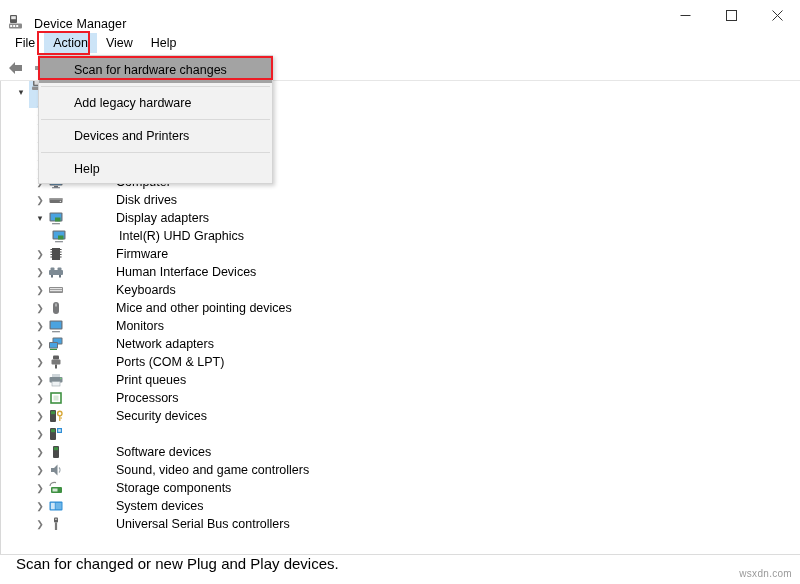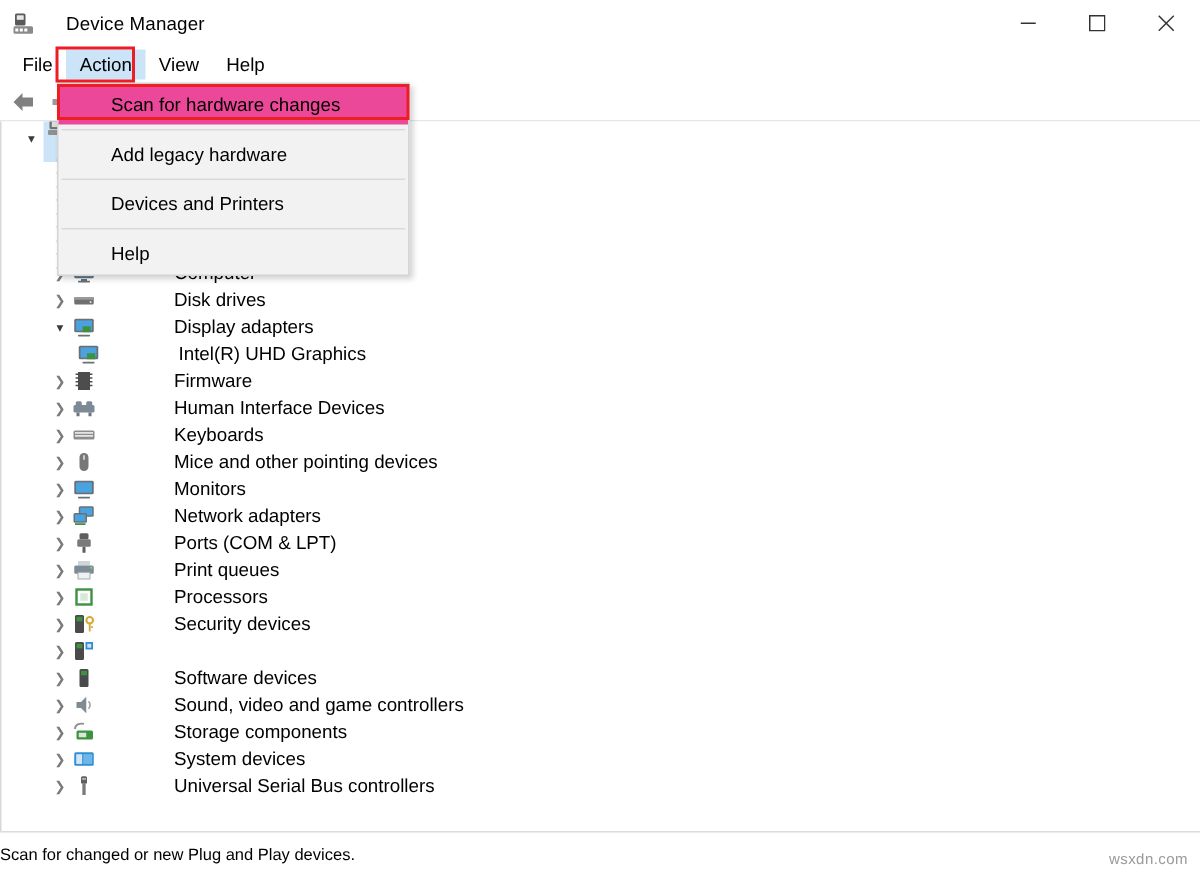--- a/index.html
+++ b/index.html
@@ -13,21 +13,21 @@
     position: relative;
     width: 800px; height: 584px;
     background: #ffffff;
   }
 
   
   .titlebar {
     position: absolute; left: 0; top: 0;
     width: 800px; height: 31px;
     background: #ffffff;
-    display: flex; align-items: center; gap: 10px;
+    display: flex; align-items: flex-end;
   }
   .title-icon {
     margin-left: 7px; margin-right: 9px;
     width: 18px; height: 18px;
     position: relative;
   }
   .title-text {
     font-size: 12.5px; color: #000000;
     letter-spacing: .1px;
   }
@@ -133,21 +133,21 @@
     padding: 1px 0;
   }
   .dd-item {
     height: 26px;
     display: flex; align-items: center;
     padding-left: 35px;
     font-size: 12.5px;
     color: #000;
   }
   .dd-item.highlight {
-    background: #ec4899;
+    background: #a3a3a3;
   }
   .dd-sep {
     height: 1px;
     background: #d9d9d9;
     margin: 3px 2px 3px 2px;
   }
   
   .anno-scan {
     position: absolute;
     left: 38px; top: 56px;
@@ -156,23 +156,23 @@
     pointer-events: none;
     z-index: 35;
   }
 
   
   .statusbar {
     position: absolute; left: 0; top: 554px;
     width: 800px; height: 30px;
     background: #ffffff;
     border-top: 1px solid #dcdcdc;
-    display: flex; align-items: center;
-    padding-left: 0;
-    font-size: 11px; color: #000;
+    display: flex; align-items: flex-start;
+    padding-left: 16px;
+    font-size: 15px; color: #000;
   }
   .watermark {
     position: absolute; right: 8px; bottom: 5px;
     font-size: 10px; color: #9a9a9a;
     letter-spacing: .3px;
   }
 
   
   .ico svg { display: block; width: 16px; height: 16px; }
 </style>

